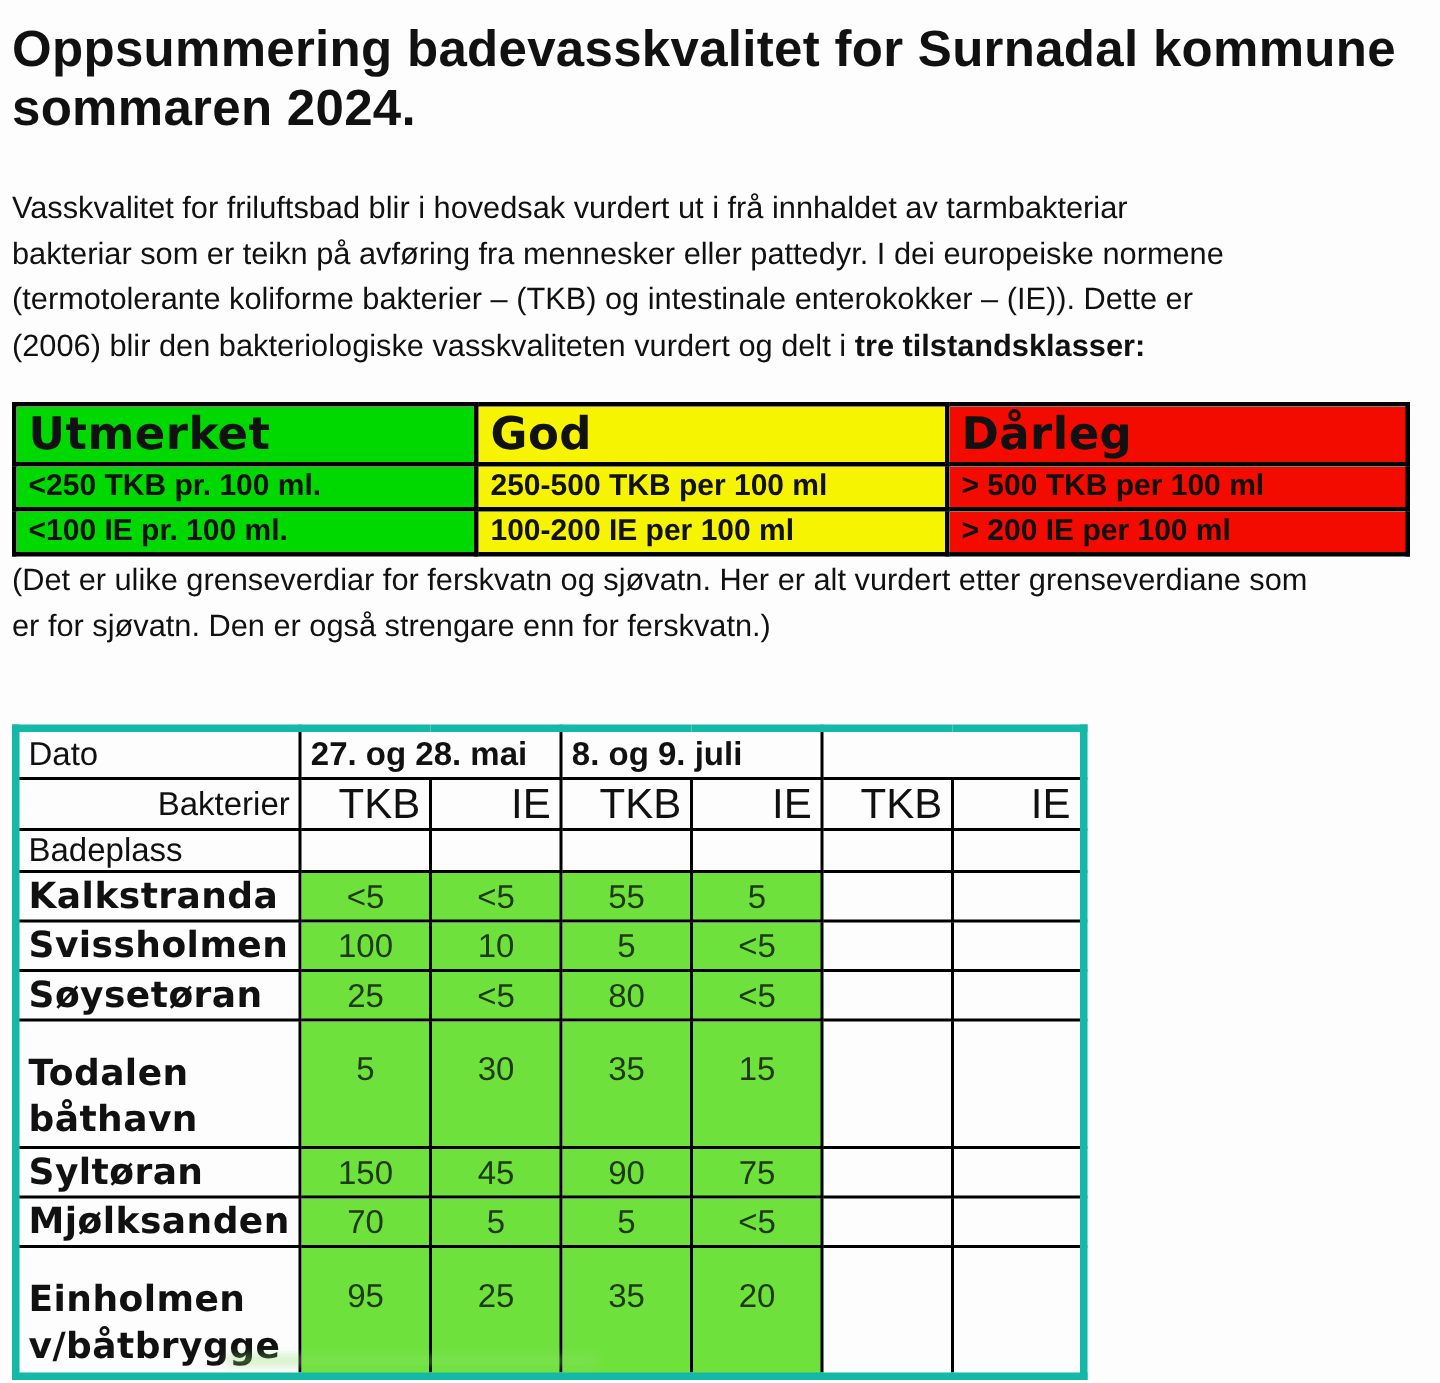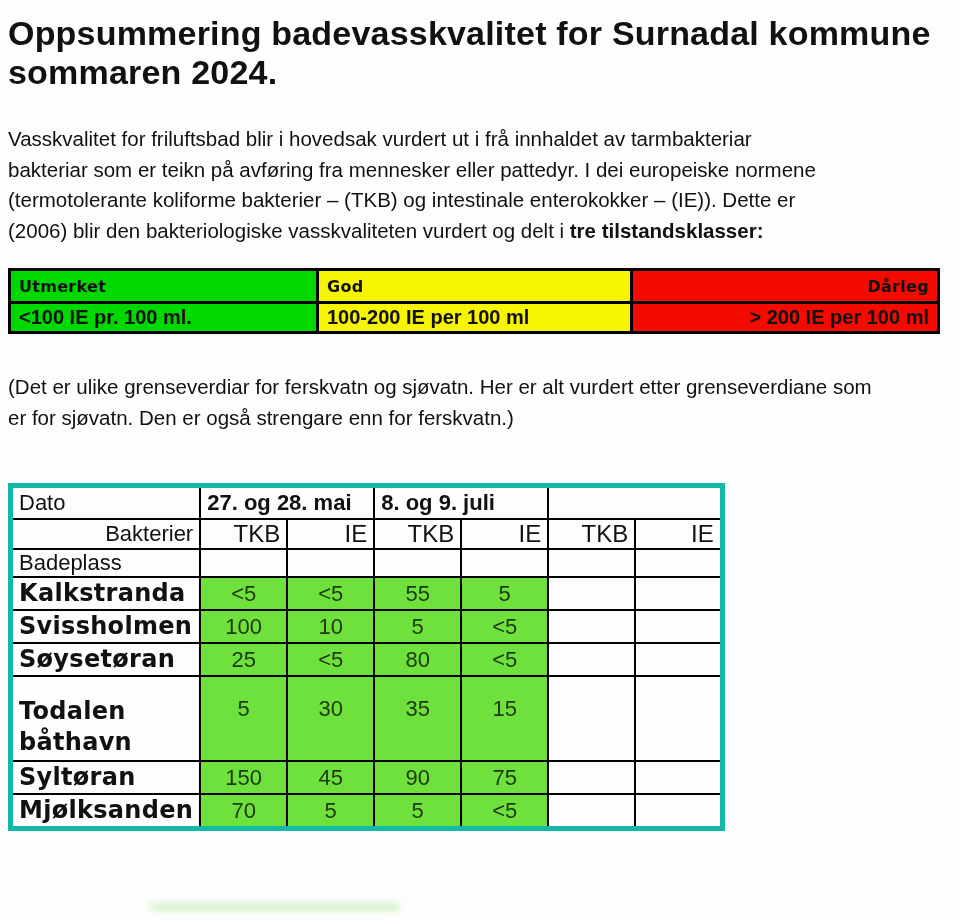--- a/index.html
+++ b/index.html
@@ -22,25 +22,25 @@
     font-weight:bold;letter-spacing:.3px;
   }
   
   table.legend{
     position:absolute;left:8px;top:268px;width:929px;
     border-collapse:collapse;table-layout:fixed;
   }
   table.legend td{
     border:3px solid #000;padding:1px 8px;overflow:hidden;white-space:nowrap;
   }
-  tr.legend-head td{height:28px;font-size:16px;}
+  tr.legend-head td{height:28px;font-size:30px;}
   tr.legend-row td{height:25px;font-size:20px;font-weight:bold;}
   .green{background:var(--legend-green,#00d900);}
   .yellow{background:var(--legend-yellow,#f6f400);}
-  .red{background:var(--legend-red,#f30b00);text-align:right;}
+  .red{background:var(--legend-red,#f30b00);}
   .note{
     position:absolute;left:8px;top:372px;width:948px;margin:0;
     font-size:20.5px;line-height:30.5px;
   }
   
   table.data{
     position:absolute;left:8px;top:483px;
     border-collapse:collapse;table-layout:fixed;
     border:5px solid #14b8a6;
   }
@@ -50,21 +50,21 @@
   }
   table.data col.c0{width:172px;}
   table.data col.cv{width:87px;}
   tr.r-dato td{height:30px;}
   tr.r-bak  td{height:24px;text-align:right;}
   tr.r-bad  td{height:26px;}
   tr.rs     td{height:31px;}
   tr.rt     td{height:64px;vertical-align:top;padding-top:19px;}
   td.lbl{font-size:22px;text-align:left;}
   td.date{font-size:22px;font-weight:bold;text-align:left;}
-  td.ctr{font-size:24px;text-align:center;margin-top:40px;}
+  td.ctr{font-size:28px;text-align:center;margin-top:40px;}
   td.place{font-size:24px;line-height:31px;text-align:left;padding:0 4px;}
   td.val{font-size:22px;text-align:center;color:#203a10;}
   td.g{background:var(--cell-green,#6fe13c);}
   .smudge{
     position:absolute;left:150px;top:903px;width:250px;height:8px;
     background:#8ae06a;opacity:.35;filter:blur(3px);border-radius:4px;
   }
 </style>
 </head>
 <body>
@@ -86,20 +86,25 @@
         <col style="width:314px">
         <col style="width:307px">
       </colgroup>
     <tbody>
         <tr class="legend-head">
       <td class="green comic">Utmerket</td>
       <td class="yellow comic">God</td>
       <td class="red comic">Dårleg</td>
     </tr>
     <tr class="legend-row">
+      <td class="green">&lt;250 TKB pr. 100 ml.</td>
+      <td class="yellow">250-500 TKB per 100 ml</td>
+      <td class="red">&gt; 500 TKB per 100 ml</td>
+    </tr>
+    <tr class="legend-row">
       <td class="green">&lt;100 IE pr. 100 ml.</td>
       <td class="yellow">100-200 IE per 100 ml</td>
       <td class="red">&gt; 200 IE per 100 ml</td>
     </tr>
   </tbody>
     </table>
 
   <p class="note">
     <span>(Det er ulike grenseverdiar for ferskvatn og sjøvatn. Her er alt vurdert etter grenseverdiane som</span><br>
     <span>er for sjøvatn. Den er også strengare enn for ferskvatn.)</span>
@@ -188,17 +193,26 @@
     </tr>
     <tr class="rs">
       <td class="place comic">Mjølksanden</td>
       <td class="val g">70</td>
       <td class="val g">5</td>
       <td class="val g">5</td>
       <td class="val g">&lt;5</td>
       <td class="val"></td>
       <td class="val"></td>
     </tr>
+    <tr class="rt">
+      <td class="place comic">Einholmen v/båtbrygge</td>
+      <td class="val g">95</td>
+      <td class="val g">25</td>
+      <td class="val g">35</td>
+      <td class="val g">20</td>
+      <td class="val"></td>
+      <td class="val"></td>
+    </tr>
   </tbody>
     </table>
 
   <div class="smudge"></div>
 </div>
 
 </body></html>

